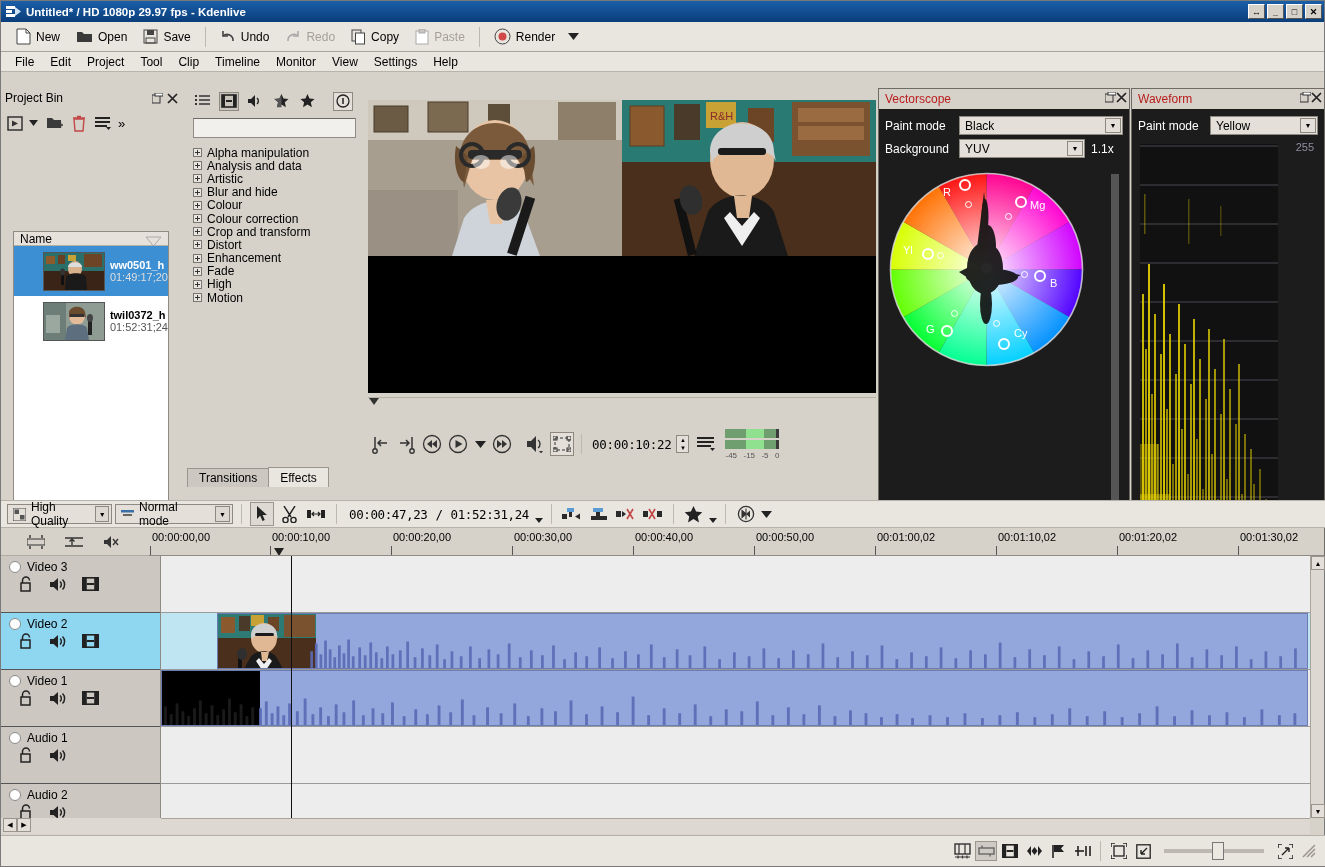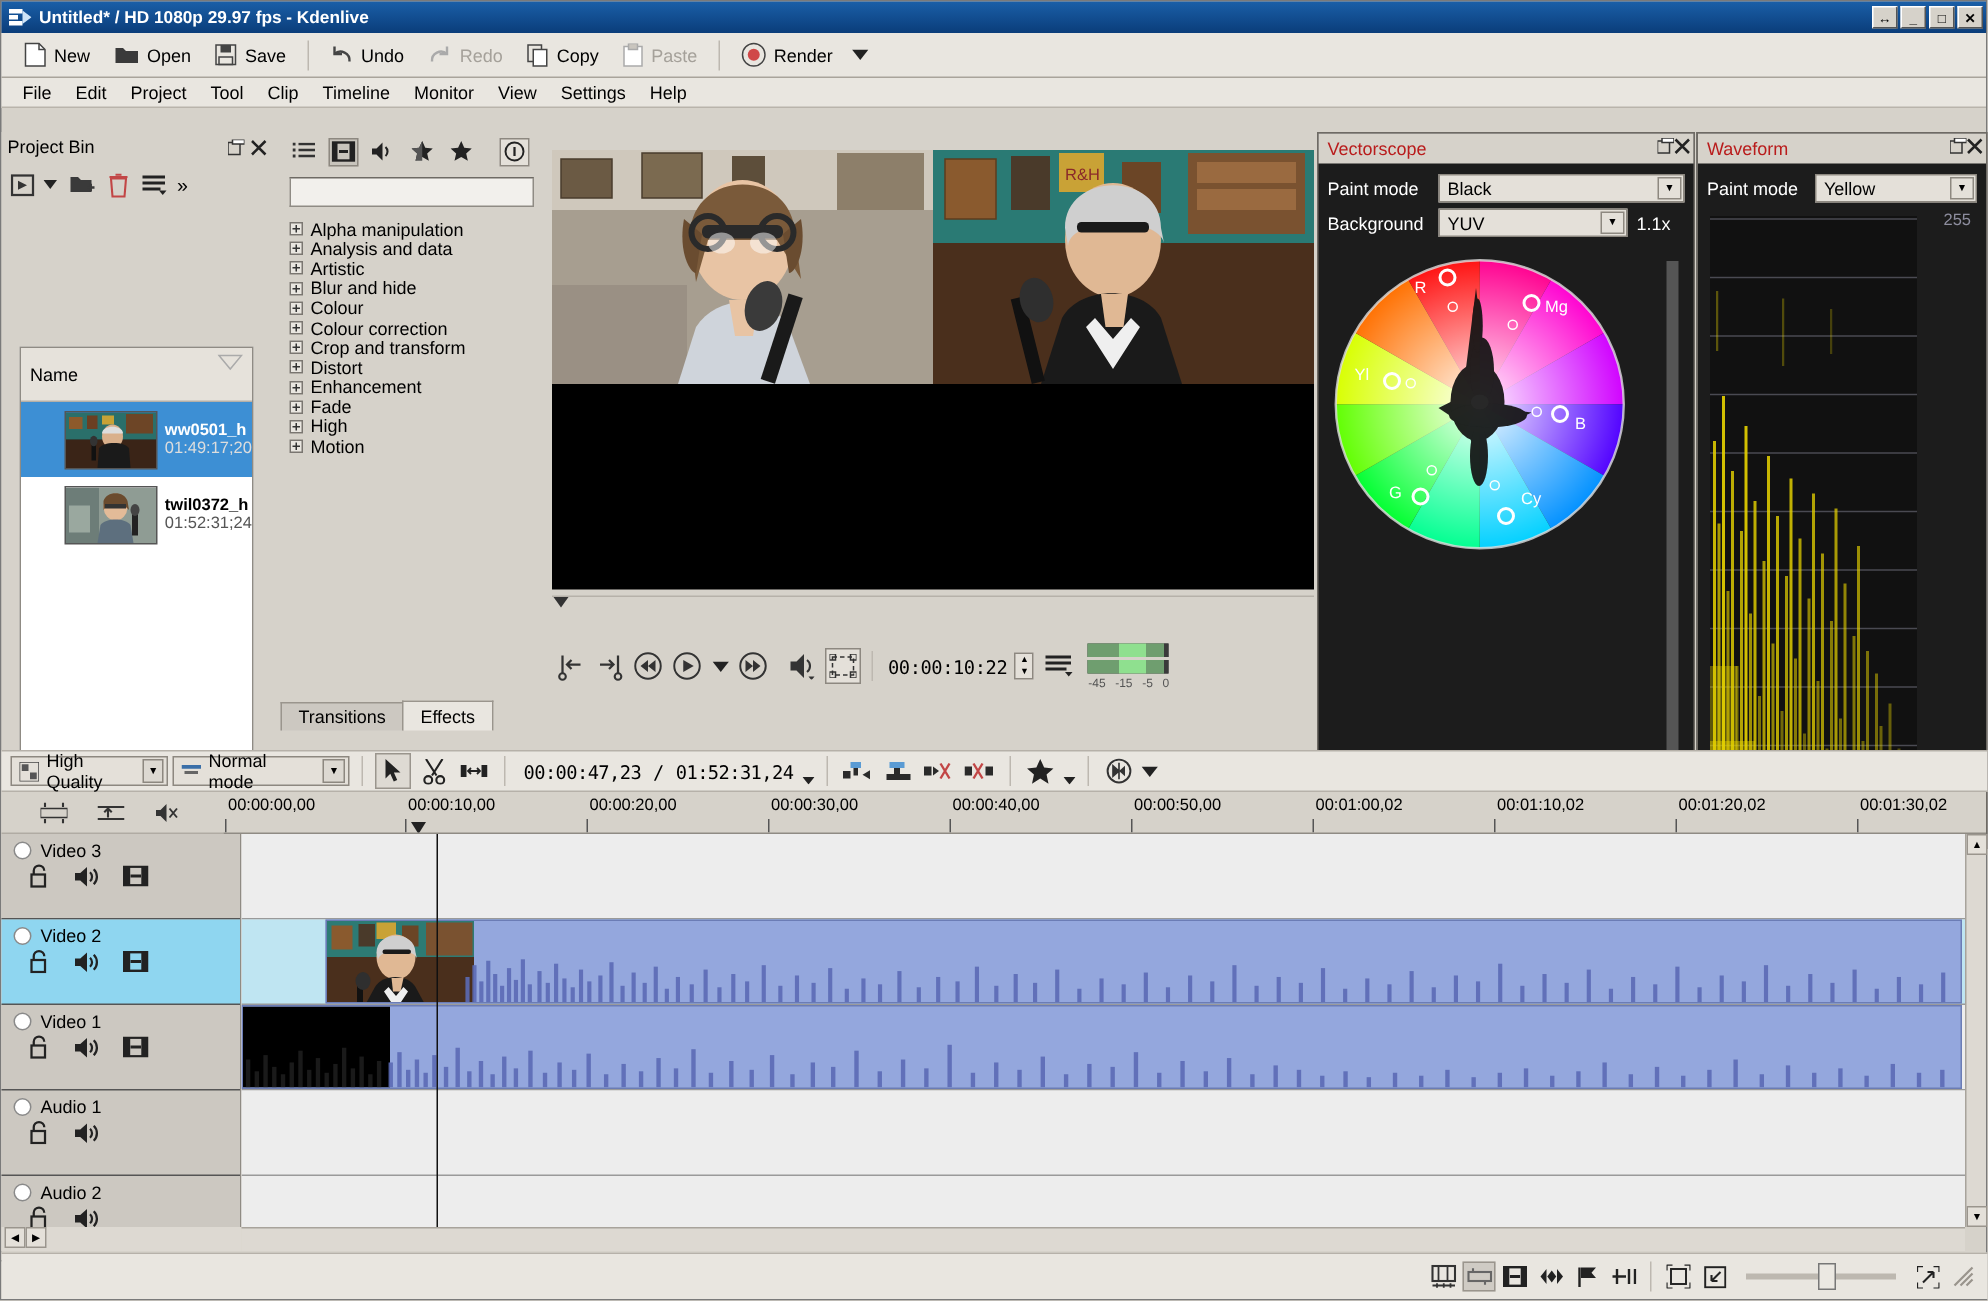--- a/index.html
+++ b/index.html
@@ -51,21 +51,21 @@
   
   #projectbin { position:absolute; left:0; top:0; width:180px; height:405px; }
   .panel-title { display:flex; align-items:center; height:20px; padding:0 2px 0 4px;
                  font-size:12px; }
   .panel-title .ptxt { flex:1; }
   .panel-title .pbtn { width:14px; height:14px; display:flex; align-items:center;
                        justify-content:center; font-size:10px; margin-left:1px; }
   .bin-toolbar { display:flex; align-items:center; gap:4px; height:30px; padding:0 6px; }
   .bin-list { position:absolute; left:12px; top:143px; width:156px; height:325px;
               background:#fff; border:1px solid #8f8b84; }
-  .bin-head { height:36px; background:#e6e2db; border-bottom:1px solid #b5b0a8;
+  .bin-head { height:14px; background:#e6e2db; border-bottom:1px solid #b5b0a8;
               display:flex; align-items:center; padding-left:6px; font-size:12px;
               position:relative; }
   .bin-head .sortarrow { position:absolute; right:6px; top:4px; }
   .bin-row { display:flex; align-items:center; height:50px; padding-left:14px;justify-content:flex-end; }
   .bin-row.sel { background:#3d8fd4; color:#fff; }
   .bin-thumb { width:62px; height:39px; border:1px solid #555; flex:none;
                position:relative; overflow:hidden; }
   .bin-meta { padding-left:5px; font-size:11px; overflow:hidden; white-space:nowrap; }
   .bin-meta .nm { font-weight:bold; }
   .bin-meta .dur { color:#ddd; }

